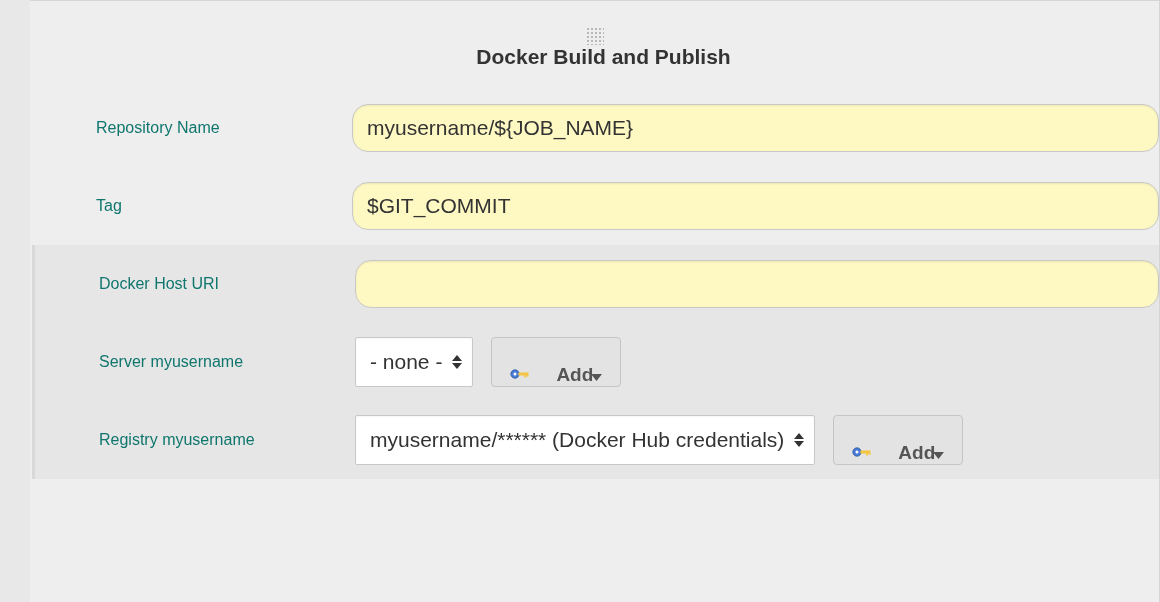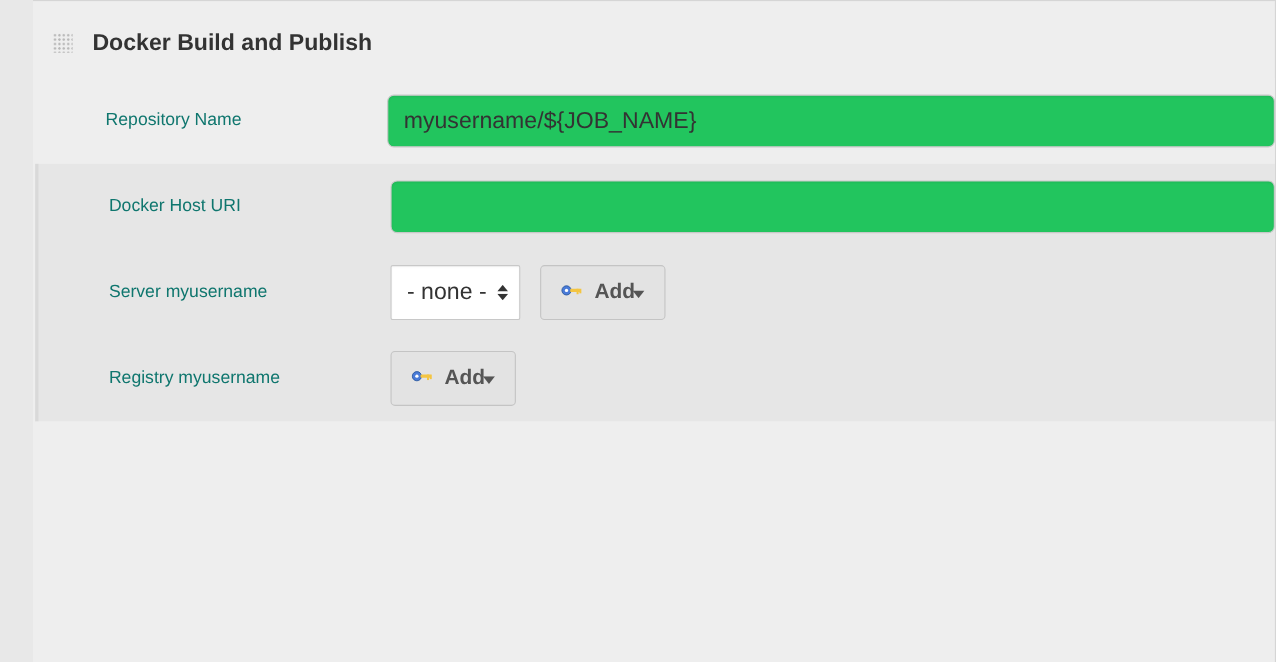--- a/index.html
+++ b/index.html
@@ -23,20 +23,21 @@
       border-bottom: none;
       margin-left: 30px;
       margin-top: 0;
       height: 602px;
       position: relative;
     }
     .section-header {
       display: flex;
       align-items: center;
       padding: 26px 0 20px 18px;
+      flex-direction: column;
     }
     .drag-handle {
       width: 18px;
       height: 18px;
       background-image:
         radial-gradient(circle, #b8b8b8 1px, transparent 1.2px);
       background-size: 4px 4px;
       background-position: 0 0;
       margin-right: 18px;
       flex-shrink: 0;
@@ -72,22 +73,22 @@
       align-items: center;
       gap: 18px;
     }
     .text-input {
       width: 100%;
       height: 48px;
       padding: 0 14px;
       font-size: 21px;
       color: #333;
       border: 1px solid #c8c8c8;
-      border-radius: 6px;
-      background: #22c55e;
+      border-radius: 16px;
+      background: #fef9c3;
       box-shadow: inset 0 1px 2px rgba(0,0,0,0.08);
     }
     .select-like {
       display: inline-flex;
       align-items: center;
       height: 50px;
       padding: 0 10px 0 14px;
       font-size: 21px;
       color: #333;
       background: #fff;
@@ -99,31 +100,31 @@
     }
     .select-arrows {
       display: inline-flex;
       flex-direction: column;
       line-height: 0;
       gap: 2px;
     }
     .select-arrows svg { display: block; }
     .add-button {
       display: inline-flex;
-      align-items: center;
+      align-items: flex-end;
       height: 50px;
       padding: 0 18px;
       font-size: 19px;
       font-weight: 600;
       color: #555;
       background: #e3e3e3;
       border: 1px solid #c4c4c4;
       border-radius: 4px;
       cursor: pointer;
-      gap: 10px;
+      gap: 26px;
     }
     .add-btn-txt {
       display: inline-flex;
       align-items: center;
     }
     .key-icon {
       width: 20px;
       height: 14px;
       display: inline-block;
     }
@@ -143,20 +144,26 @@
       <div class="section-title">Docker Build and Publish</div>
     </div>
 
     <div class="form-row light-row">
       <div class="label-cell">Repository Name</div>
       <div class="input-cell">
         <input type="text" class="text-input" value="myusername/${JOB_NAME}" style="">
       </div>
     </div>
 
+    <div class="form-row light-row">
+      <div class="label-cell">Tag</div>
+      <div class="input-cell">
+        <input type="text" class="text-input" value="$GIT_COMMIT" style="">
+      </div>
+    </div>
 
     <div class="shaded-region">
 
       <div class="form-row">
         <div class="label-cell">Docker Host URI</div>
         <div class="input-cell">
           <input type="text" class="text-input" value="" style="">
         </div>
       </div>
 
@@ -193,20 +200,31 @@
               </span>
             </span>
           </button>
         </div>
       </div>
 
 
       <div class="form-row">
         <div class="label-cell">Registry myusername</div>
         <div class="input-cell">
+          <div class="select-like">
+            <span>myusername/****** (Docker Hub credentials)</span>
+            <span class="select-arrows">
+              <svg width="10" height="6" viewBox="0 0 10 6">
+                  <polygon points="5,0 10,6 0,6" fill="#333"></polygon>
+                </svg>
+              <svg width="10" height="6" viewBox="0 0 10 6">
+                  <polygon points="0,0 10,0 5,6" fill="#333"></polygon>
+                </svg>
+            </span>
+          </div>
           <button class="add-button">
             <span>
               <svg class="key-icon" viewBox="0 0 24 14">
                 <circle cx="6" cy="7" r="5" fill="#4a7bd8" stroke="#2c5aa0" stroke-width="1"></circle>
                 <circle cx="6" cy="7" r="1.8" fill="#fff"></circle>
                 <rect x="10" y="5.2" width="11" height="3.6" fill="#f4c542" rx="1"></rect>
                 <rect x="17" y="5.2" width="2.2" height="6" fill="#f4c542"></rect>
                 <rect x="20" y="5.2" width="2.2" height="5" fill="#f4c542"></rect>
               </svg>
             </span>

